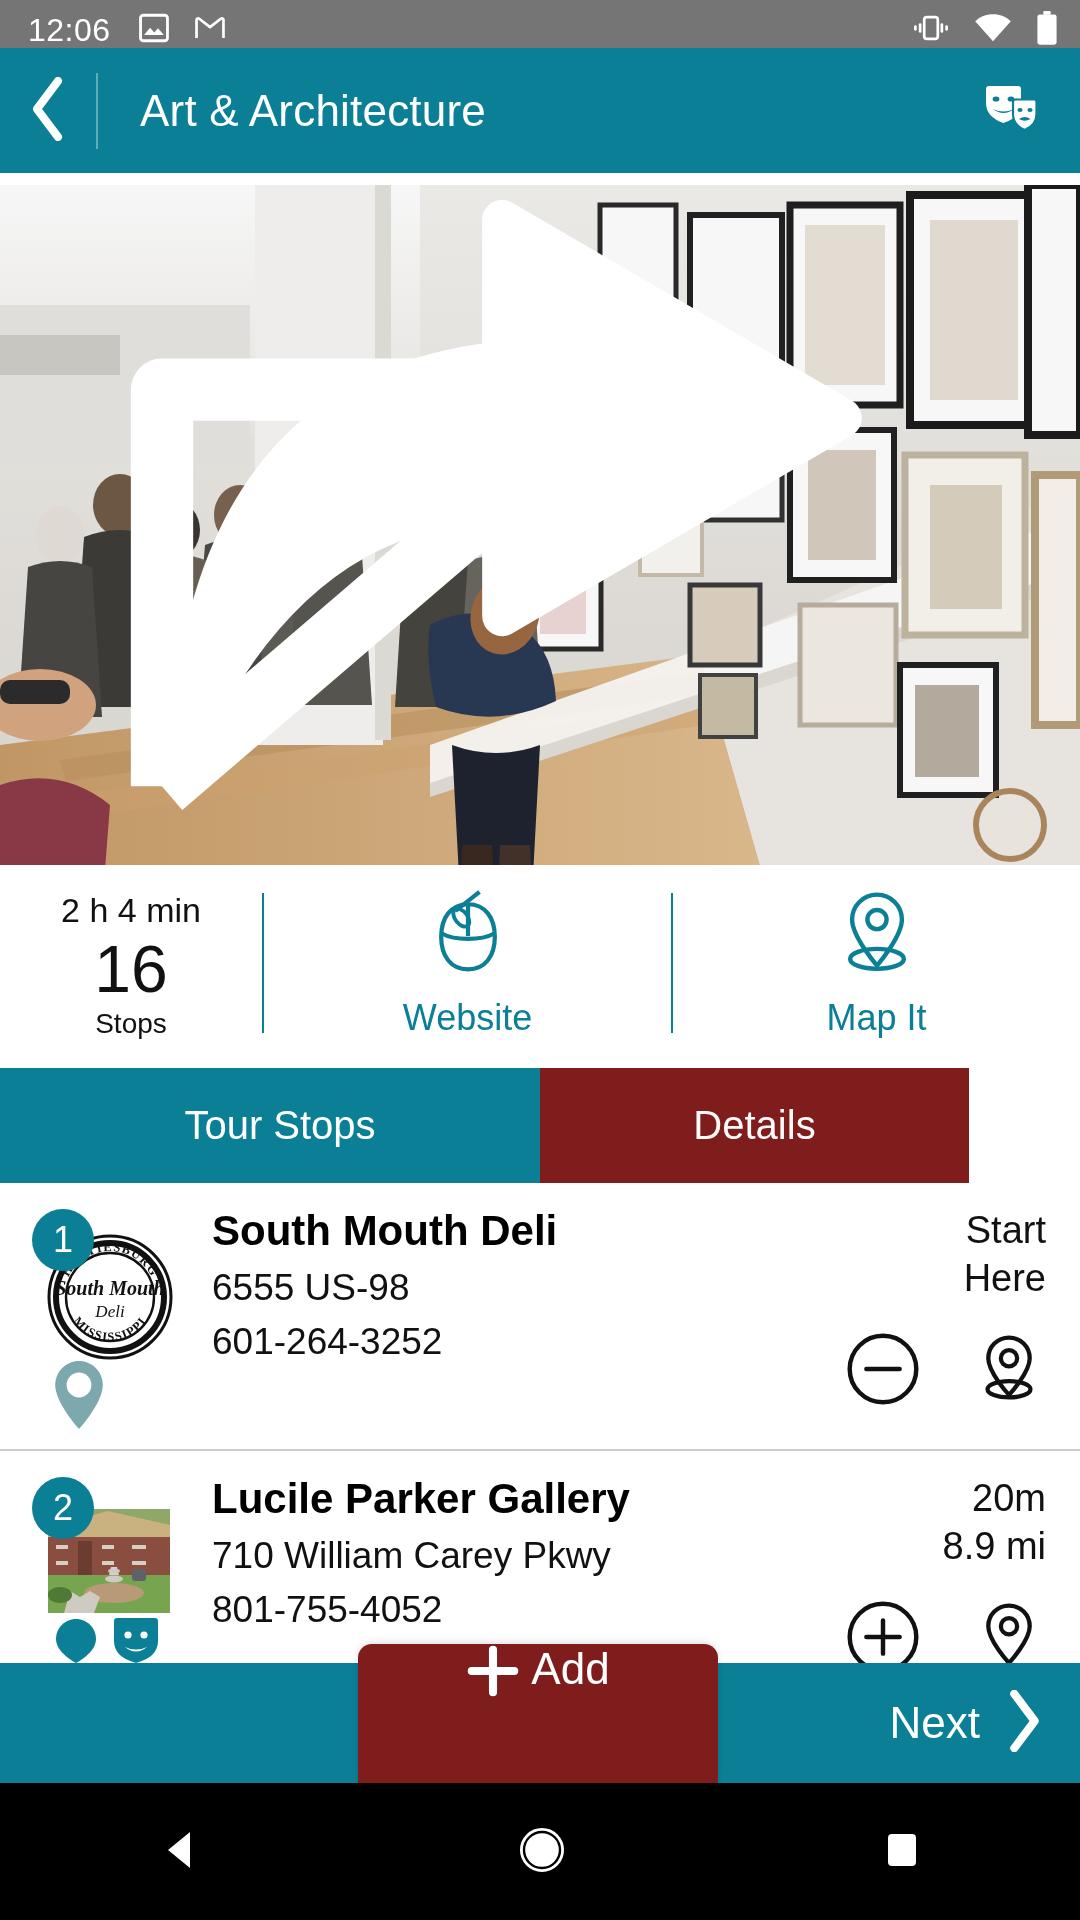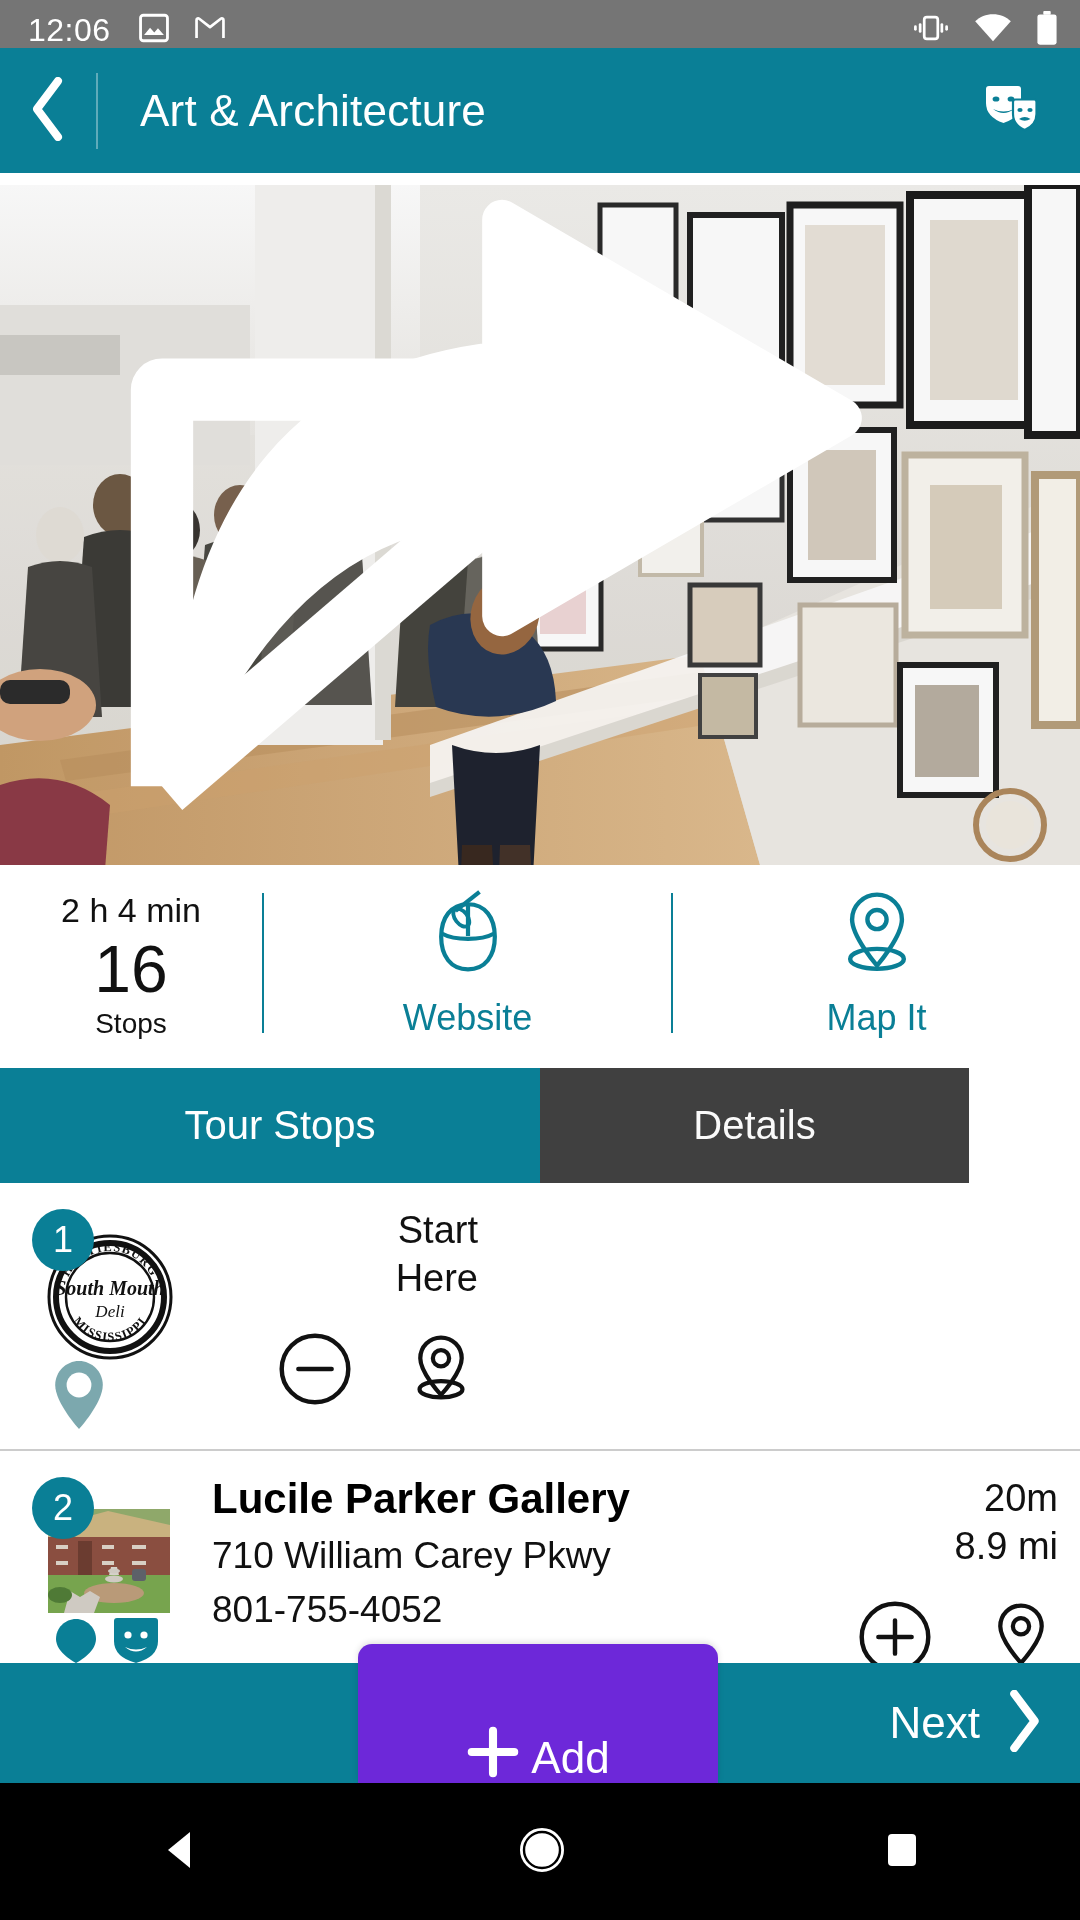--- a/index.html
+++ b/index.html
@@ -57,21 +57,21 @@
   .dur-num{ font-size:66px; color:#111; line-height:1.05; margin-top:8px; font-weight:400; }
   .dur-stops{ font-size:28px; color:#111; line-height:1; margin-top:6px; }
   .vline{ width:2px; background:#0a7f96; align-self:center; height:140px; }
   .stat-action{ flex:1; display:flex; flex-direction:column; align-items:center; justify-content:center; gap:14px; }
   .action-label{ font-size:36px; color:#0a7f96; }
 
   
   .tabs{ position:absolute; top:1068px; left:0; width:1080px; height:115px; display:flex; }
   .tab{ display:flex; align-items:center; justify-content:center; font-size:40px; }
   .tab.active{ width:540px; background:#0a7f96; color:#fff;padding-left:20px; }
-  .tab.inactive{ width:429px; background:#404040; color:#fafafa; }
+  .tab.inactive{ width:429px; background:#7f1d1d; color:#fafafa; }
 
   
   .list{ position:absolute; top:1183px; left:0; width:1080px; height:480px; overflow:hidden; }
   .row{ position:relative; width:1080px; display:flex; padding:24px 0 0 0; }
   .row-sep{ position:absolute; left:0; width:1080px; height:2px; background:#cccccc; }
 
   .thumb-col{ width:200px; position:relative; flex:none; }
   .badge{
     position:absolute; left:32px; top:2px; width:62px; height:62px; border-radius:50%;
     background:#0a7f96; color:#fff; display:flex; align-items:center; justify-content:center;
@@ -81,33 +81,33 @@
   .pin-small{ position:absolute; left:52px; top:152px; z-index:2; }
   .photo-thumb{ position:absolute; left:48px; top:34px; width:122px; height:104px; overflow:hidden; z-index:2; }
   .photo-thumb svg{ display:block; }
   .row2-icons{ position:absolute; left:52px; top:142px; display:flex; align-items:flex-end; gap:10px; z-index:2; }
 
   .info-col{ flex:1; padding-left:12px; }
   .place-name{ font-size:42px; font-weight:bold; color:#000; line-height:1.12; }
   .place-addr{ font-size:37px; color:#111; line-height:1.2; margin-top:12px; }
   .place-phone{ font-size:37px; color:#111; line-height:1.2; margin-top:10px; }
 
-  .meta-col{ width:300px; flex:none; display:flex; flex-direction:column; align-items:flex-end; padding-right:22px; }
+  .meta-col{ width:300px; flex:none; display:flex; flex-direction:column; align-items:flex-end; padding-right:34px; }
   .meta-line{ font-size:38px; color:#111; line-height:1.25; }
   .meta-actions{ display:flex; align-items:center; gap:52px; margin-top:30px; }
 
   
   .bottombar{
     position:absolute; left:0; top:1663px; width:1080px; height:120px;
     background:#0a7f96; display:flex; align-items:center; color:#fff;
   }
   .add-btn{
     position:absolute; left:358px; top:1644px; width:360px; height:139px;
-    background:#6d28d9; border-radius:14px 14px 0 0;
-    display:flex; align-items:flex-end; justify-content:center; gap:11px;
+    background:#7f1d1d; border-radius:14px 14px 0 0;
+    display:flex; align-items:flex-start; justify-content:center; gap:11px;
     color:#fff; box-shadow:0 -2px 6px rgba(0,0,0,.12);
   }
   .add-label{ font-size:44px; }
   .next-wrap{
     position:absolute; right:36px; top:1663px; height:120px;
     display:flex; align-items:center; gap:24px; color:#fff;
   }
   .next-label{ font-size:44px; }
 
   
@@ -355,20 +355,25 @@
             <text x="64" y="84" text-anchor="middle" font-family="'Liberation Serif',serif" font-size="17" font-style="italic" fill="#111">Deli</text>
           </svg>
         </div>
         <div class="pin-small">
           <svg width="54" height="72" viewBox="0 0 27 36">
             <path d="M13.5 1 C20 1 25.4 6.4 25.4 13 C25.4 22 13.5 35 13.5 35 C13.5 35 1.6 22 1.6 13 C1.6 6.4 7 1 13.5 1 Z" fill="#7ca8ae"></path>
             <circle cx="13.5" cy="13" r="6.2" fill="#ffffff"></circle>
           </svg>
         </div>
       </div>
+      <div class="info-col">
+        <div class="place-name">South Mouth Deli</div>
+        <div class="place-addr">6555 US-98</div>
+        <div class="place-phone">601-264-3252</div>
+      </div>
       <div class="meta-col">
         <div class="meta-line">Start</div>
         <div class="meta-line">Here</div>
         <div class="meta-actions">
           <span>
             <svg width="74" height="74" viewBox="0 0 40 40">
                 <circle cx="20" cy="20" r="18" fill="none" stroke="#111" stroke-width="2.4"></circle>
                 <path d="M11 20 H29" stroke="#111" stroke-width="2.4" stroke-linecap="round"></path>
               </svg>
           </span>

